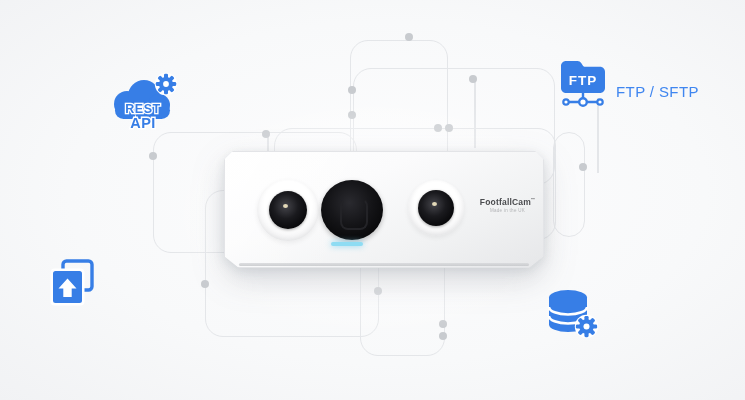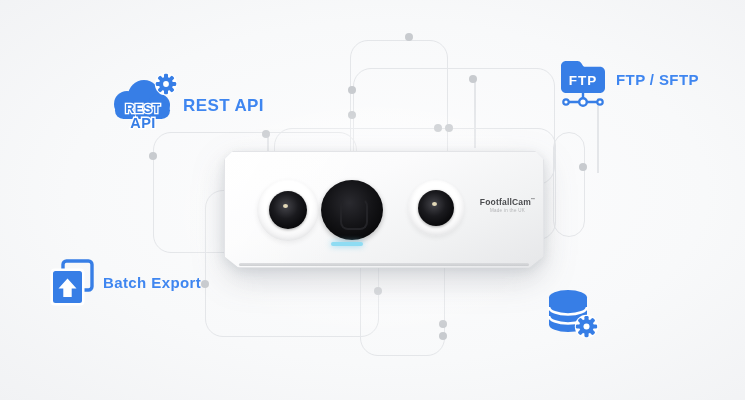--- a/index.html
+++ b/index.html
@@ -50,21 +50,21 @@
   .led{position:absolute; left:106px; top:90px; width:32px; height:3.5px; border-radius:2px;
     background:#8edcf3; box-shadow:0 0 6px rgba(125,210,240,.9);}
   .brand{position:absolute; left:240px; top:46px; width:85px; text-align:center; line-height:1;}
   .brand-name{font-size:8.5px; font-weight:bold; color:#4b4c4f; letter-spacing:.2px;}
   .brand-name sup{font-size:4px; vertical-align:super;}
   .brand-sub{margin-top:2.5px; font-size:4.5px; color:#b2b3b6; letter-spacing:.3px;}
 
   
   .icon-svg{position:absolute; z-index:3; color:#377ee6;}
   .icon-svg text{font-family:"Liberation Sans", sans-serif; font-weight:bold;}
-  .int-label{position:absolute; z-index:3; color:#3f86f0; font-weight:700; letter-spacing:.4px; white-space:nowrap;}
+  .int-label{position:absolute; z-index:3; color:#3f86f0; font-weight:400; letter-spacing:.4px; white-space:nowrap;margin-top:12px;}
   .lbl-rest{left:183px; top:96px; font-size:17px;}
   .lbl-ftp{left:616px; top:71px; font-size:15px;}
   .lbl-batch{left:103px; top:274px; font-size:15px;}
   .lbl-dm{left:601px; top:304px; font-size:15px;}
 </style>
 </head>
 <body>
 
 <div class="stage">
 
@@ -138,39 +138,37 @@
     <g fill="currentColor">
       <circle cx="17" cy="32" r="13"></circle>
       <circle cx="34" cy="24" r="16"></circle>
       <circle cx="49" cy="33" r="11"></circle>
       <rect x="5" y="30" width="55" height="17" rx="8.5"></rect>
     </g>
     <use href="#gear-sym" x="44" y="0" width="24" height="24"></use>
     <text x="33" y="41" text-anchor="middle" font-size="12.5" fill="currentColor" stroke="#fff" stroke-width="2.6" paint-order="stroke" letter-spacing="0.5">REST</text>
     <text x="33" y="56" text-anchor="middle" font-size="14.5" fill="currentColor" stroke="#fff" stroke-width="2.8" paint-order="stroke" letter-spacing="0.5">API</text>
   </svg>
-  <span class="int-label lbl-rest">REST API</span>
 
   <svg class="icon-svg" style="left:558px;top:54px" width="50" height="54" viewBox="0 0 50 54">
     <path fill="currentColor" d="M3 12 C3 9.2 5.2 7 8 7 H19.5 C21 7 22.4 7.7 23.2 9 L24.8 11.5 C25.3 12.3 26.2 12.8 27.1 12.8 H42 C44.8 12.8 47 15 47 17.8 V34 C47 36.8 44.8 39 42 39 H8 C5.2 39 3 36.8 3 34 Z"></path>
     <text x="25" y="31" text-anchor="middle" font-size="13.5" fill="#fff" letter-spacing="1">FTP</text>
     <path d="M25 39 V44.5 M8 48 H42" stroke="currentColor" stroke-width="2.4" fill="none"></path>
     <circle cx="8" cy="48" r="2.7" fill="#fff" stroke="currentColor" stroke-width="2.2"></circle>
     <circle cx="25" cy="48" r="3.8" fill="#fff" stroke="currentColor" stroke-width="2.4"></circle>
     <circle cx="42" cy="48" r="2.7" fill="#fff" stroke="currentColor" stroke-width="2.2"></circle>
   </svg>
   <span class="int-label lbl-ftp">FTP / SFTP</span>
 
   <svg class="icon-svg" style="left:50px;top:258px" width="46" height="48" viewBox="0 0 46 48">
     <rect x="13" y="3" width="29" height="29" rx="3.5" fill="none" stroke="currentColor" stroke-width="3.4"></rect>
     <rect x="0.5" y="10.5" width="34" height="37" rx="4" fill="#fff"></rect>
     <rect x="3" y="13" width="29" height="32" rx="2.5" fill="currentColor"></rect>
     <path d="M17.5 20.5 L26.5 30.5 H21.7 V39 H13.3 V30.5 H8.5 Z" fill="#fff"></path>
   </svg>
-  <span class="int-label lbl-batch">Batch Export</span>
 
   <svg class="icon-svg" style="left:546px;top:288px" width="54" height="52" viewBox="0 0 54 52">
     <g fill="currentColor">
       <ellipse cx="22" cy="9.5" rx="19" ry="7.5"></ellipse>
       <path d="M3 9.5 V36.5 A19 7.5 0 0 0 41 36.5 V9.5 Z"></path>
     </g>
     <path d="M3 19 A19 7.5 0 0 0 41 19" fill="none" stroke="#fff" stroke-width="2.6"></path>
     <path d="M3 28 A19 7.5 0 0 0 41 28" fill="none" stroke="#fff" stroke-width="2.6"></path>
     <use href="#gear-sym" x="28" y="26" width="25" height="25"></use>
   </svg>

